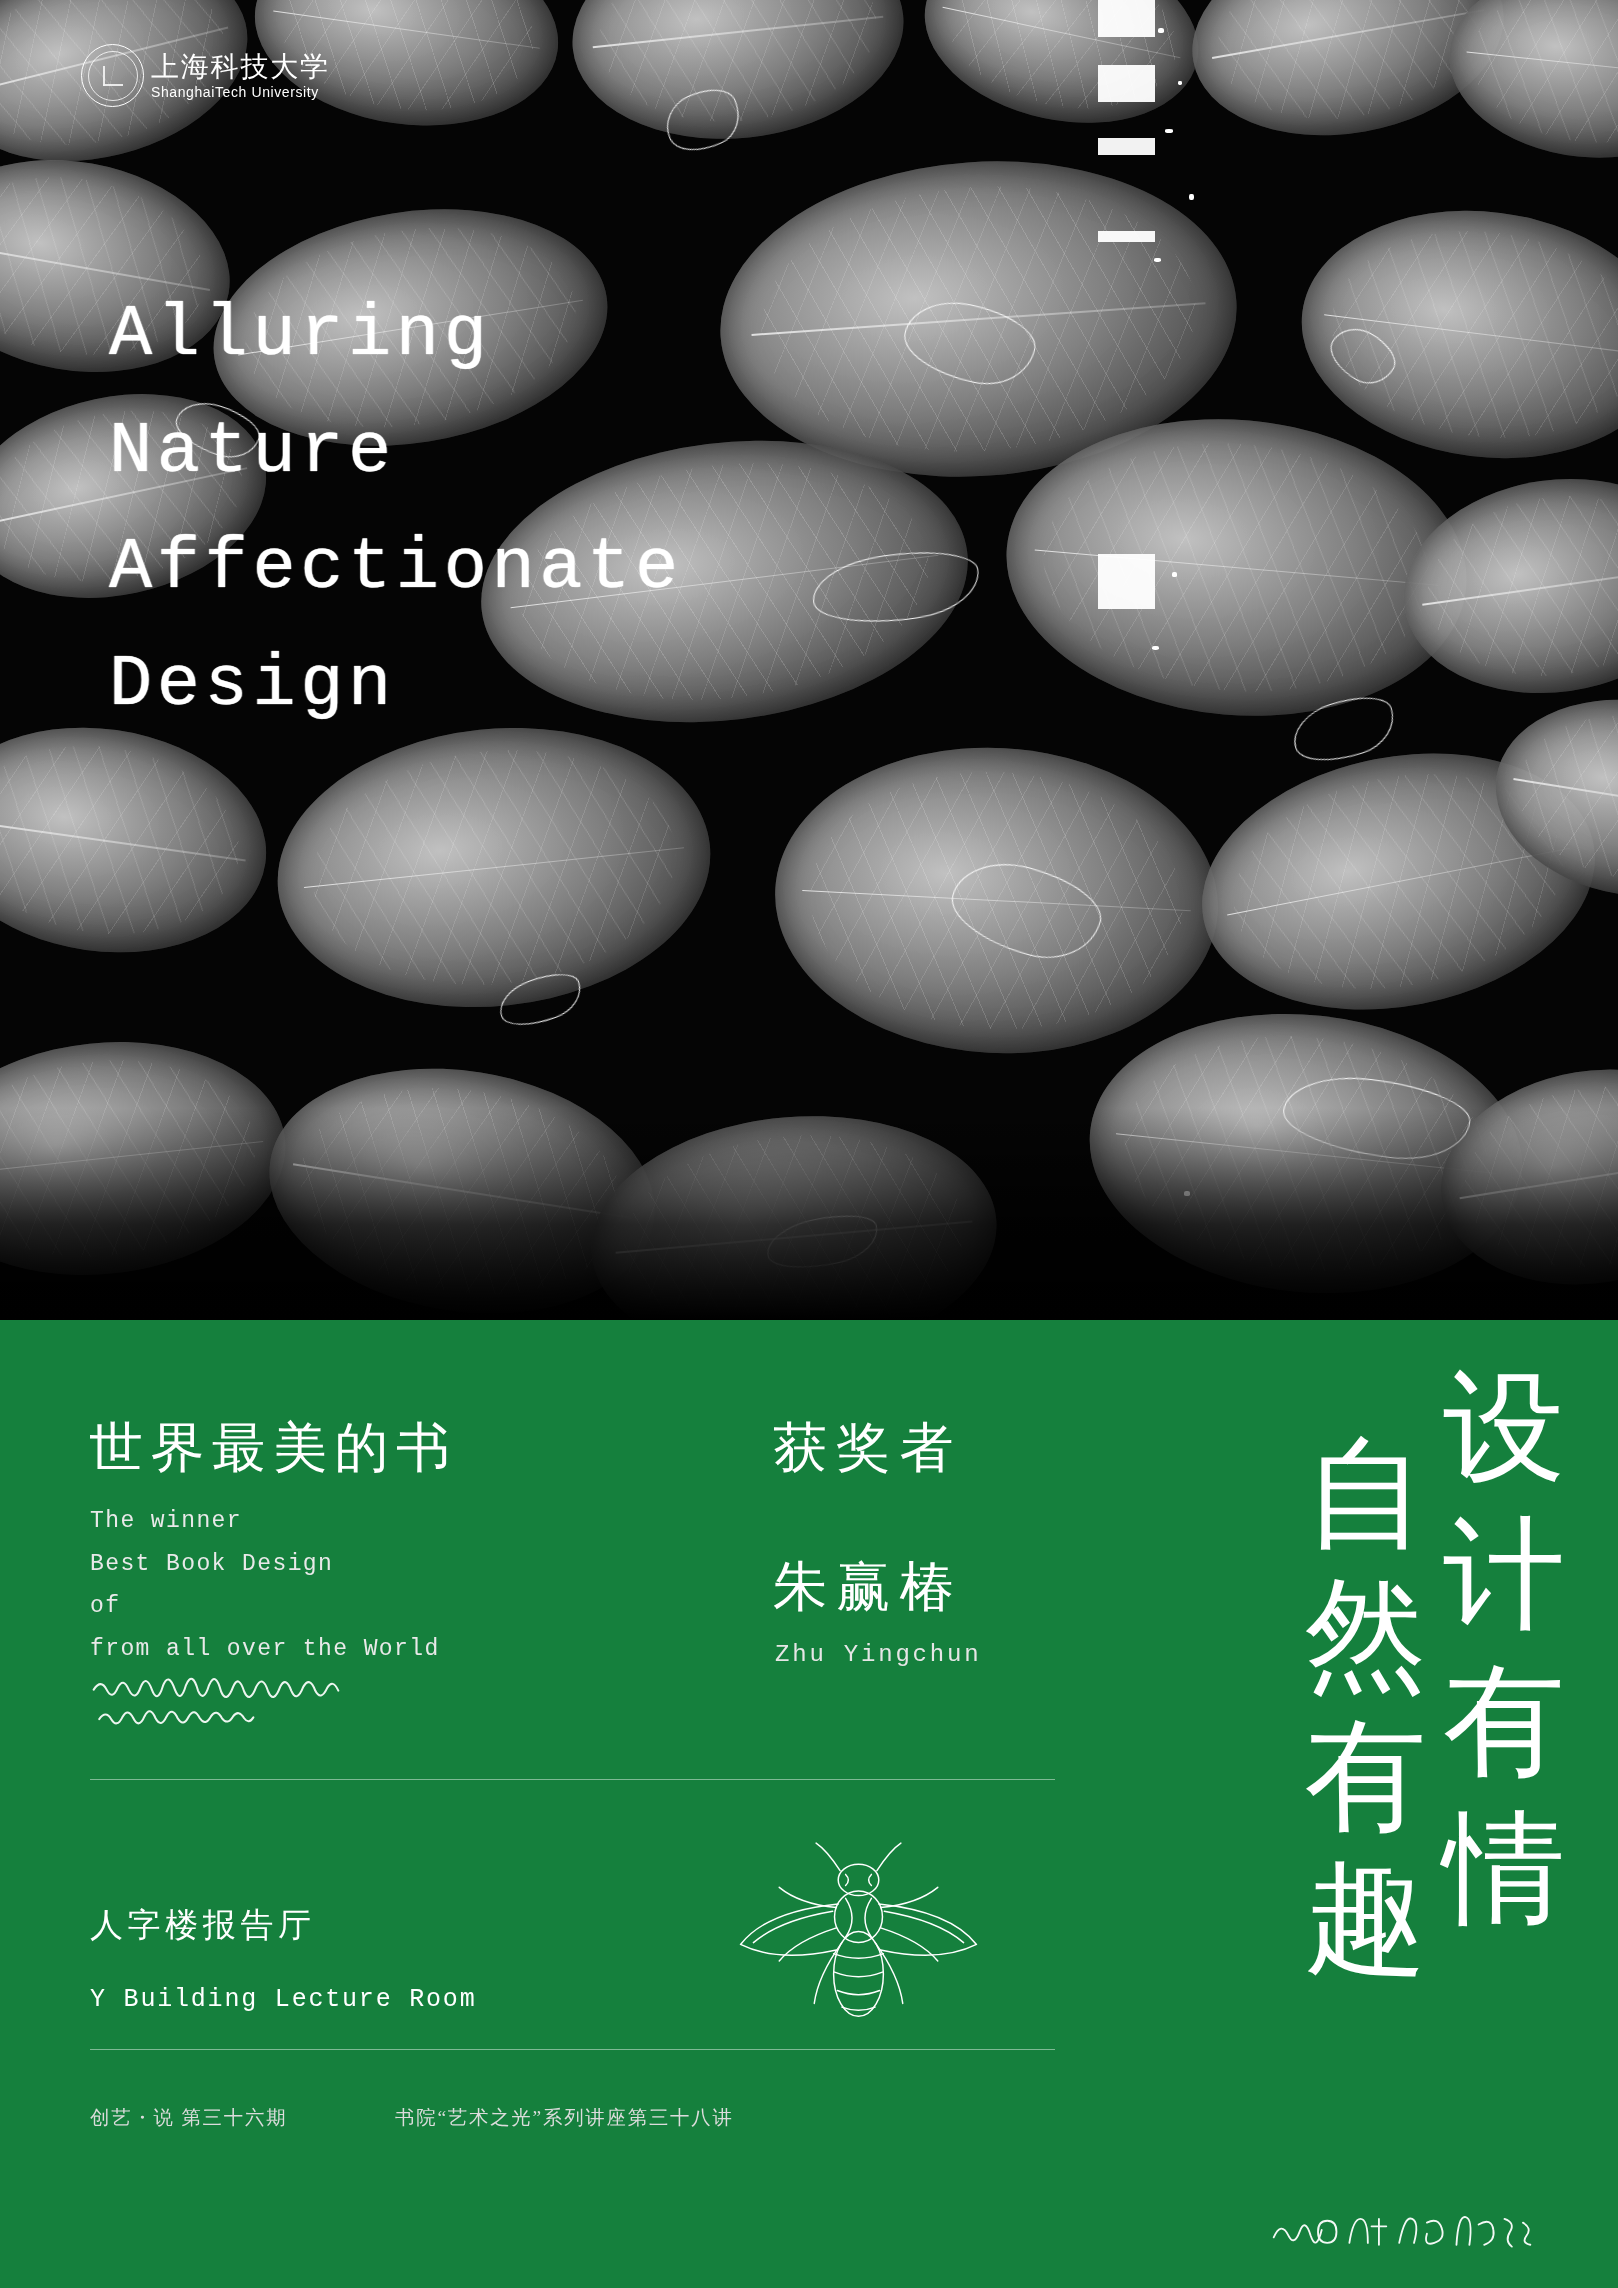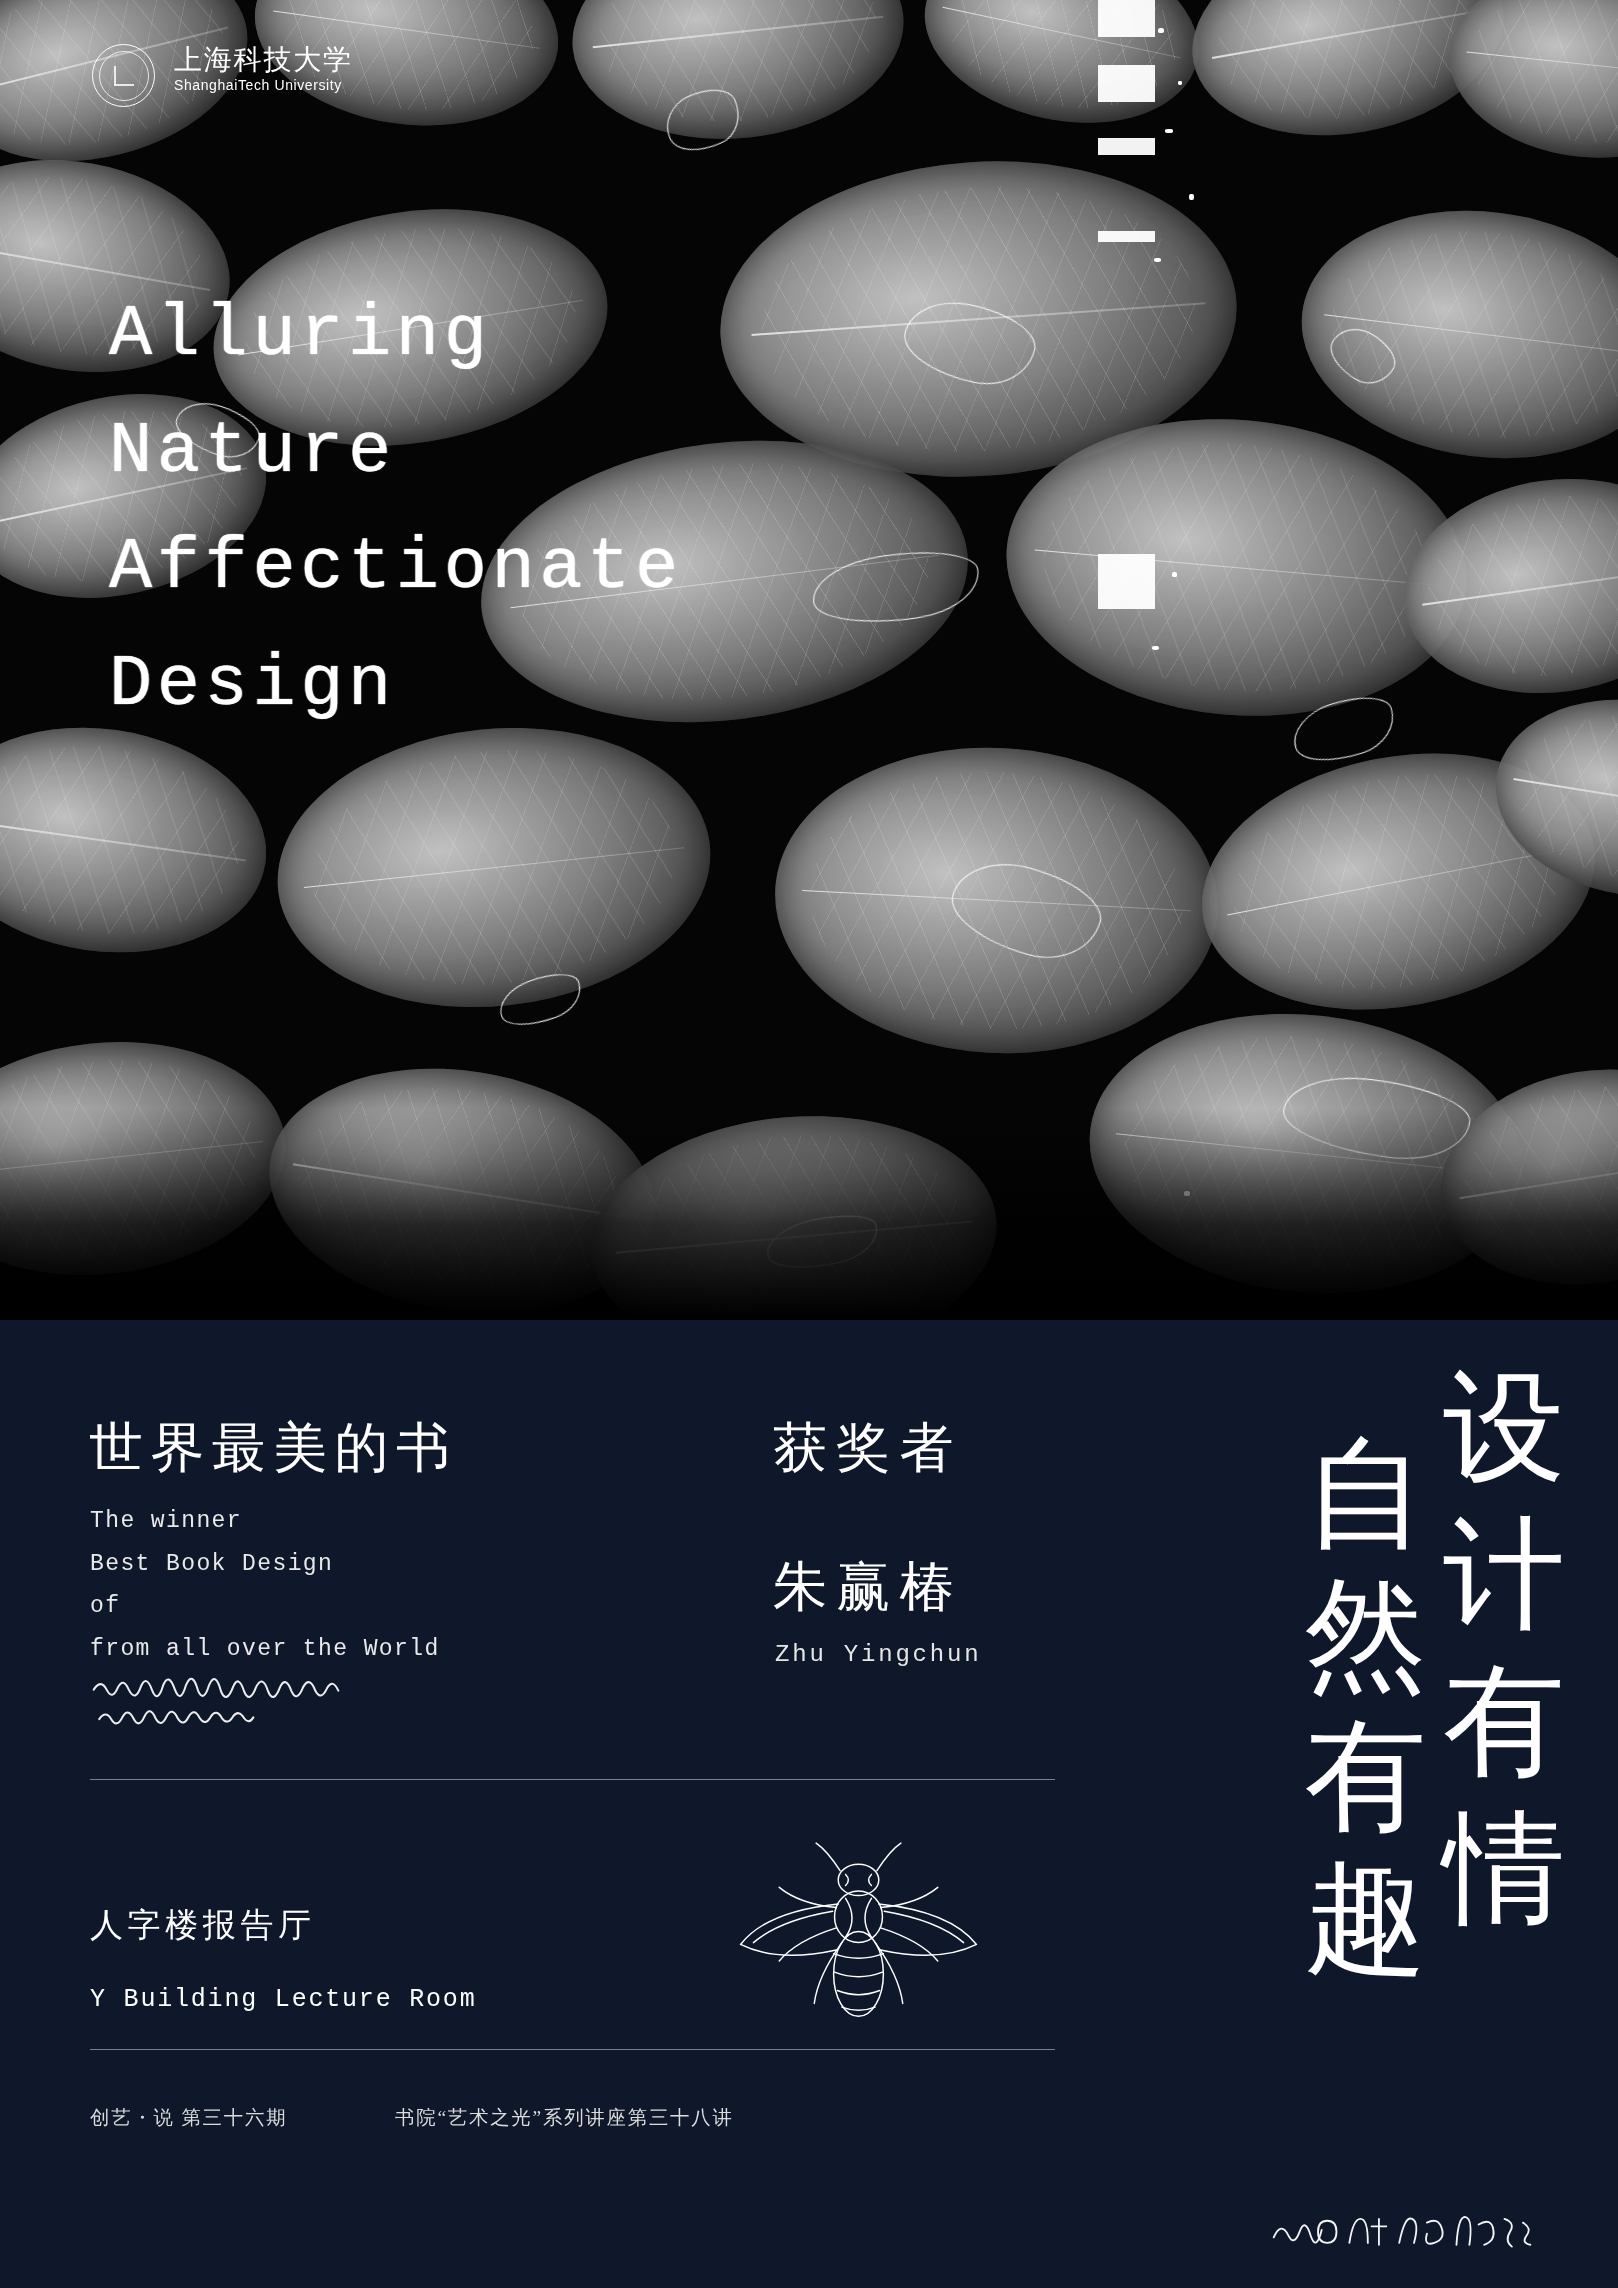--- a/index.html
+++ b/index.html
@@ -80,24 +80,24 @@
   }
   .speckle{
     position:absolute;
     background:#fff;
     border-radius:40%;
   }
 
   
   .logo{
     position:absolute;
-    left:92px; top:44px;
+    left:81px; top:44px;
     display:flex;
-    align-items:flex-start;
-    gap:19px;
+    align-items:center;
+    gap:7px;
     z-index:40;
   }
   .logo-mark{
     width:61px;height:61px;border-radius:50%;
     border:1.8px solid #fff;
     position:relative;
     flex:0 0 auto;
   }
   .logo-mark::before{
     content:"";
@@ -135,21 +135,21 @@
       0.9px 0 0 rgba(255,255,255,.25),
       -0.9px 0 0 rgba(255,255,255,.25);
     -webkit-text-stroke:0.4px rgba(255,255,255,.35);
   }
 
   
   .info{
     position:absolute;
     left:0; top:1320px;
     width:1619px; height:969px;
-    background:#0f172a;
+    background:#15803d;
     z-index:30;
   }
   .rule{
     position:absolute;
     left:90px;
     width:965px;
     height:0.9px;
     background:rgba(255,255,255,.45);
   }
   .rule.r1{top:459px;}

